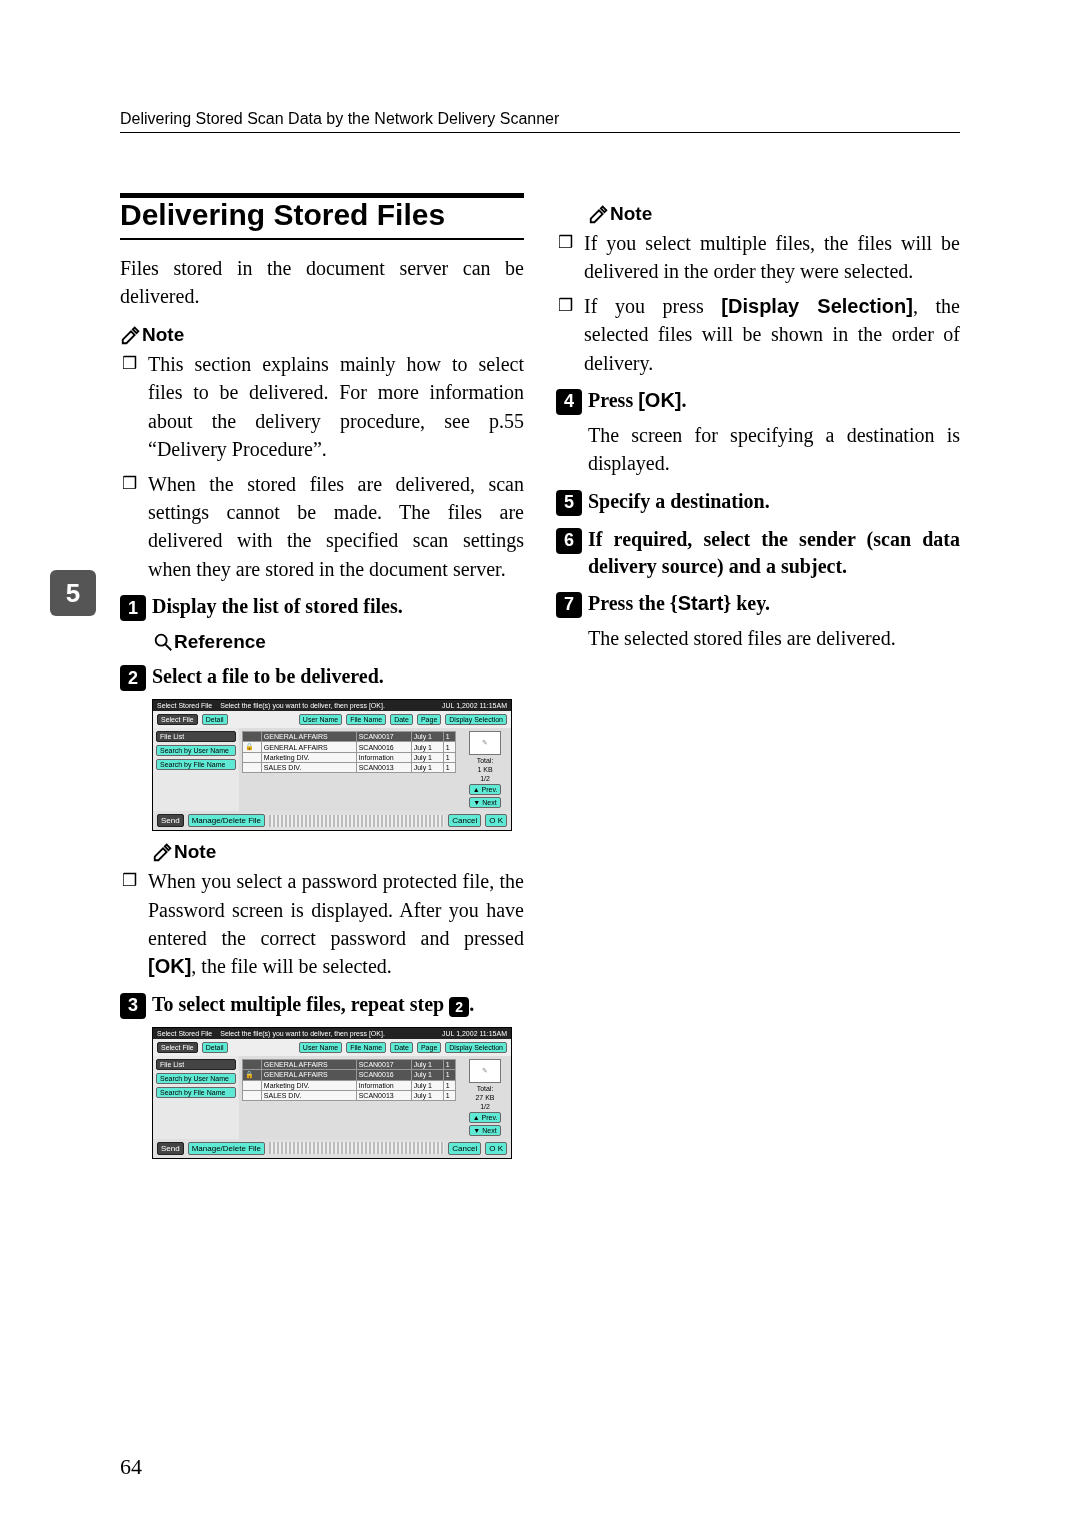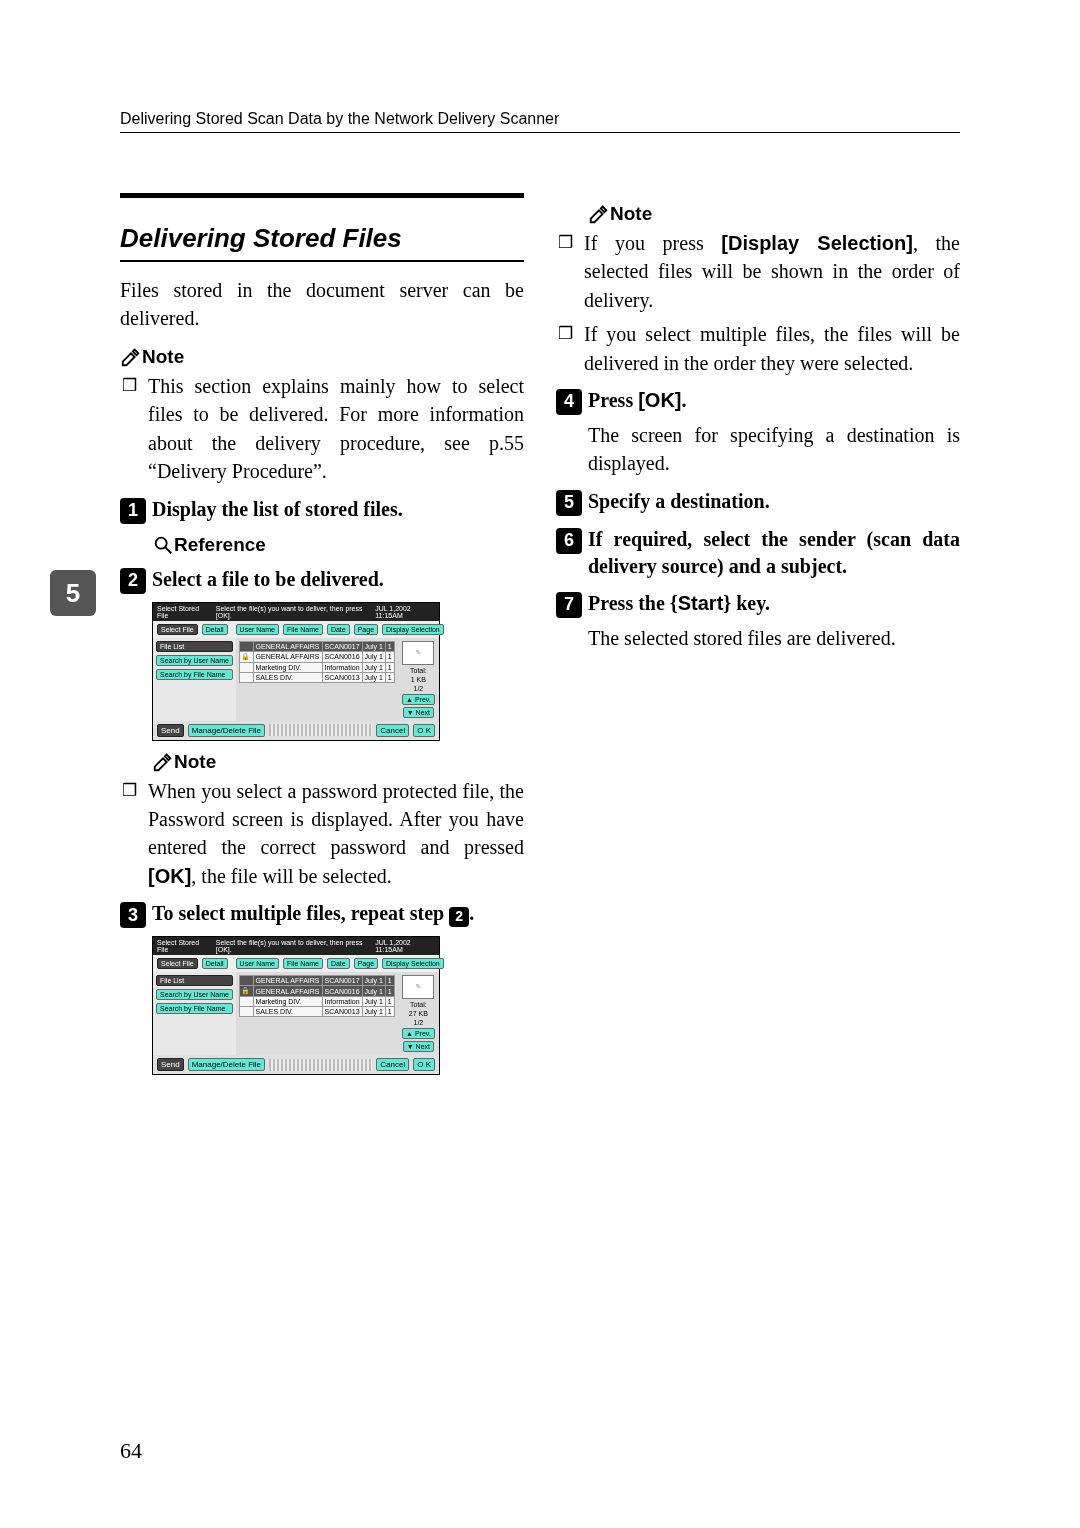--- a/index.html
+++ b/index.html
@@ -28,26 +28,25 @@
     display: flex;
     gap: 32px;
   }
   .col {
     flex: 1;
     min-width: 0;
   }
   h1.section-title {
     font-family: Arial, Helvetica, sans-serif;
     font-weight: bold;
-    font-size: 26px;
+    font-size: 30px;
     border-top: 5px solid #000;
     border-bottom: 2px solid #000;
-    padding: 25px 0 6px 0;
+    padding: 0 0 6px 0;
     margin: 0 0 14px 0;
-    font-style: italic;
   }
   p.lead {
     font-size: 20px;
     line-height: 1.4;
     margin: 0 0 14px 0;
     text-align: justify;
   }
   .note-head, .ref-head {
     font-family: Arial, Helvetica, sans-serif;
     font-weight: bold;
@@ -146,28 +145,28 @@
     display: flex;
     align-items: center;
     justify-content: center;
     font-family: Arial, Helvetica, sans-serif;
     font-weight: bold;
     font-size: 26px;
   }
   .page-num {
     position: absolute;
     left: 120px;
-    bottom: 64px;
+    bottom: 48px;
     font-size: 22px;
   }
 
   
   .shot {
     margin: 8px 0 8px 32px;
-    width: 288px;
+    width: 360px;
     border: 1px solid #000;
     background: #ddd;
     font-family: Arial, Helvetica, sans-serif;
     font-size: 8px;
   }
   .shot-titlebar {
     display: flex;
     background: #222;
     color: #fff;
     padding: 2px 4px;
@@ -263,20 +262,21 @@
       <div class="note-head">
         <span class="pencil">
           <svg viewBox="0 0 24 24">
               <path d="M3 17l9-9 4 4-9 9H3v-4zM14 6l2-2 4 4-2 2-4-4z" fill="none" stroke="#000" stroke-width="2"></path>
             </svg>
         </span>
         <span>Note</span>
       </div>
       <ul class="boxlist">
         <li>This section explains mainly how to select files to be delivered. For more information about the delivery procedure, see p.55 “Delivery Procedure”.</li>
+        <li>When the stored files are delivered, scan settings cannot be made. The files are delivered with the specified scan settings when they are stored in the document server.</li>
       </ul>
 
       <div class="step">
         <div class="step-row">
           <span class="step-num">1</span>
           <span class="step-text">Display the list of stored files.</span>
         </div>
       </div>
 
       <div class="ref-head sub-indent">
@@ -471,24 +471,24 @@
 
       <div class="note-head sub-indent">
         <span class="pencil">
           <svg viewBox="0 0 24 24">
               <path d="M3 17l9-9 4 4-9 9H3v-4zM14 6l2-2 4 4-2 2-4-4z" fill="none" stroke="#000" stroke-width="2"></path>
             </svg>
         </span>
         <span>Note</span>
       </div>
       <ul class="boxlist sub-indent">
+        <li>If you select multiple files, the files will be delivered in the order they were selected.</li>
         <li>
           <span>If you press </span><span class="btn-label">[Display Selection]</span><span>, the selected files will be shown in the order of delivery.</span>
         </li>
-        <li>If you select multiple files, the files will be delivered in the order they were selected.</li>
       </ul>
 
       <div class="step">
         <div class="step-row">
           <span class="step-num">4</span>
           <span class="step-text">
             <span>Press </span><span class="btn-label">[OK]</span><span>.</span>
           </span>
         </div>
         <div class="step-body">The screen for specifying a destination is displayed.</div>

